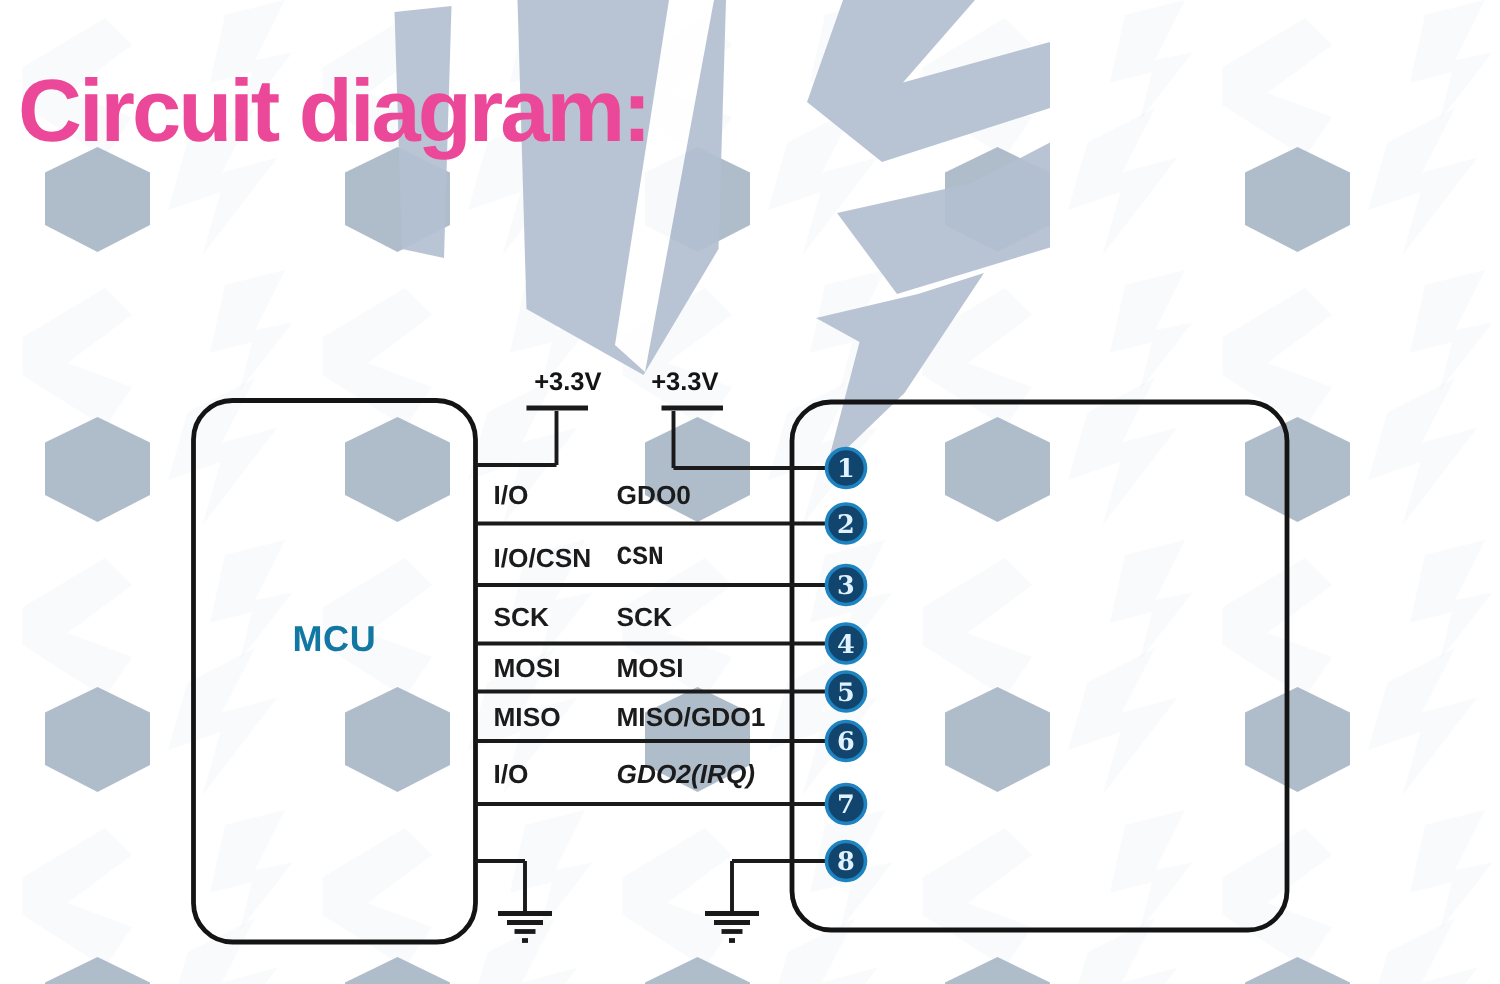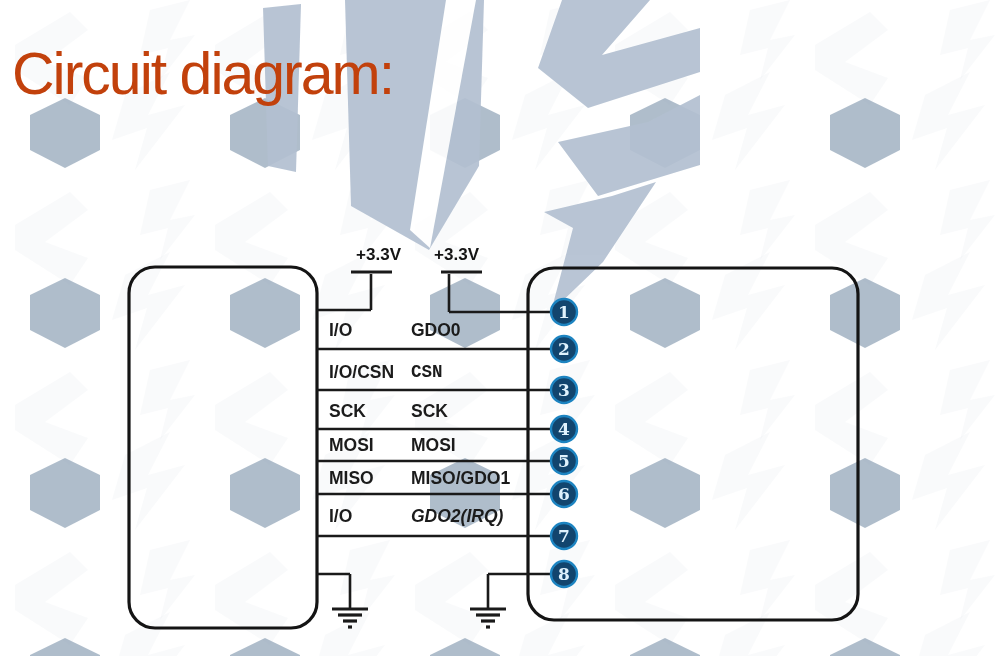--- a/index.html
+++ b/index.html
@@ -1,21 +1,21 @@
 <!DOCTYPE html>
 <html><head>
 <meta charset="utf-8">
 <style>
   html,body{margin:0;padding:0;background:#ffffff;}
   .stage{position:relative;width:1000px;height:656px;overflow:hidden;background:#ffffff;
          font-family:"Liberation Sans",sans-serif;}
   .stage svg{position:absolute;left:0;top:0;}
   
-  .title{position:absolute;left:12px;top:40px;font-size:59px;font-weight:400;
-         letter-spacing:-2px;color:#c2410c;z-index:6;white-space:nowrap;}
+  .title{position:absolute;left:12px;top:40px;font-size:59px;font-weight:700;
+         letter-spacing:-2px;color:#ec4899;z-index:6;white-space:nowrap;}
   
   .lbl{position:absolute;z-index:5;font-size:17.5px;font-weight:700;color:#1b1b1b;
        white-space:nowrap;line-height:22px;text-align:center;}
   .lbl.rt{width:110px;left:411px;text-align:left;}
   .lbl.lf{left:329px;}
   
   .pwr{position:absolute;z-index:5;width:60px;text-align:right;font-size:17px;
        font-weight:700;color:#141414;top:245px;}
   
   .chip{position:absolute;z-index:5;text-align:center;font-size:24px;font-weight:700;
@@ -105,20 +105,21 @@
       <text class="pin-num" x="564" y="542">7</text>
       <text class="pin-num" x="564" y="580">8</text>
     </g>
   </svg>
 
   <div class="title">Circuit diagram:</div>
 
   <div class="pwr" style="left:341px;">+3.3V</div>
   <div class="pwr" style="left:419px;">+3.3V</div>
 
+  <div class="chip" style="left:129px;width:188px;top:413px;">MCU</div>
 
   <div class="lbl lf" style="top:319px;">I/O</div>
   <div class="lbl rt" style="top:319px;">GDO0</div>
 
   <div class="lbl lf" style="top:361px;">I/O/CSN</div>
   <div class="lbl rt" style="top:361px;font-family:Liberation Mono, monospace;">CSN</div>
 
   <div class="lbl lf" style="top:400px;">SCK</div>
   <div class="lbl rt" style="top:400px;">SCK</div>
 

